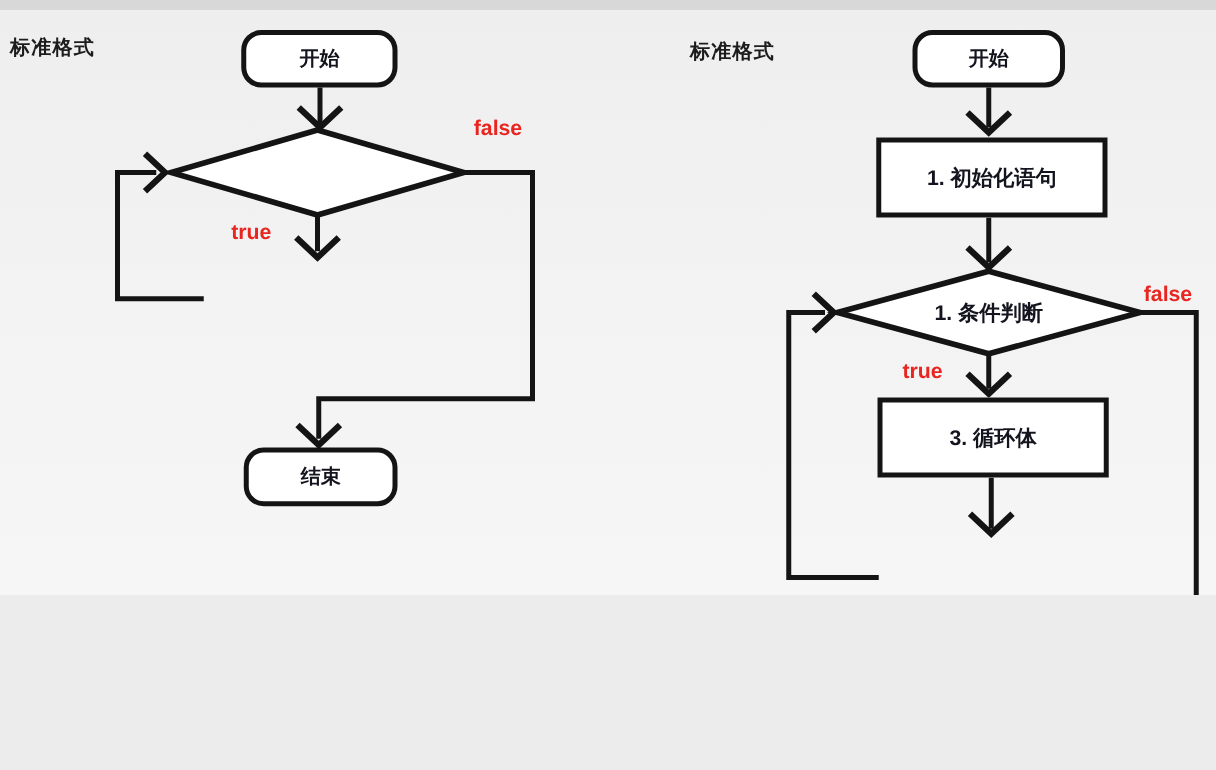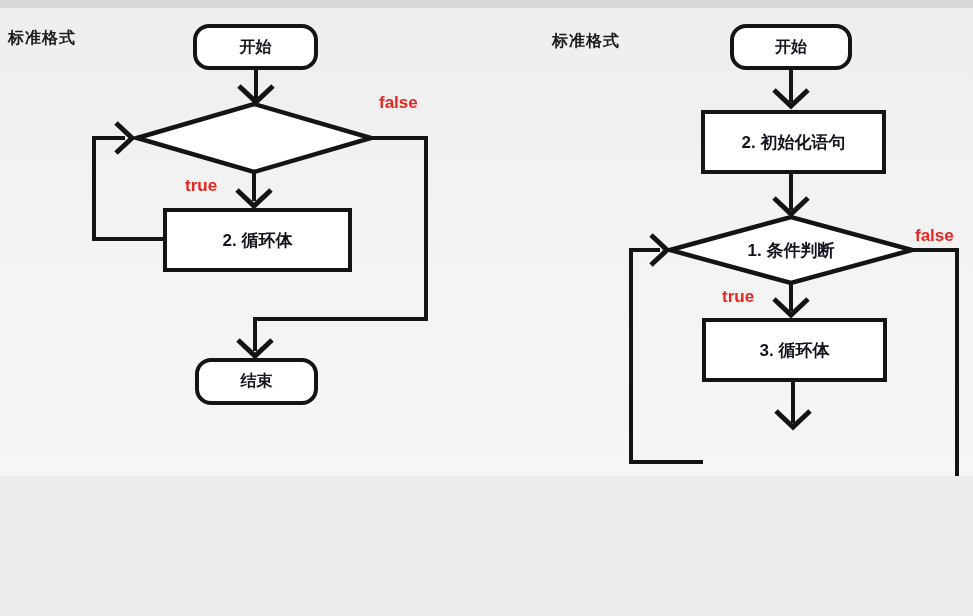--- a/index.html
+++ b/index.html
@@ -111,34 +111,31 @@
 
     <polyline points="774,617 786,603 798,617" stroke="#8f8f8f" stroke-width="3"></polyline>
   </svg>
 
   <div class="chart-title t-left">标准格式</div>
   <div class="chart-title t-right">标准格式</div>
 
   <div class="node terminal l-start">
     <span>开始</span>
   </div>
-  <div class="node l-body">
-    <span>2. 循环体</span>
-  </div>
   <div class="node terminal l-end">
     <span>结束</span>
   </div>
   <div class="branch l-true">true</div>
   <div class="branch l-false">false</div>
 
   <div class="node terminal r-start">
     <span>开始</span>
   </div>
   <div class="node r-init">
-    <span>2. 初始化语句</span>
+    <span>1. 初始化语句</span>
   </div>
   <div class="dtext r-cond">1. 条件判断</div>
   <div class="node r-body">
     <span>3. 循环体</span>
   </div>
   <div class="node terminal r-end">
     <span>结束</span>
   </div>
   <div class="branch r-true">true</div>
   <div class="branch r-false">false</div>

